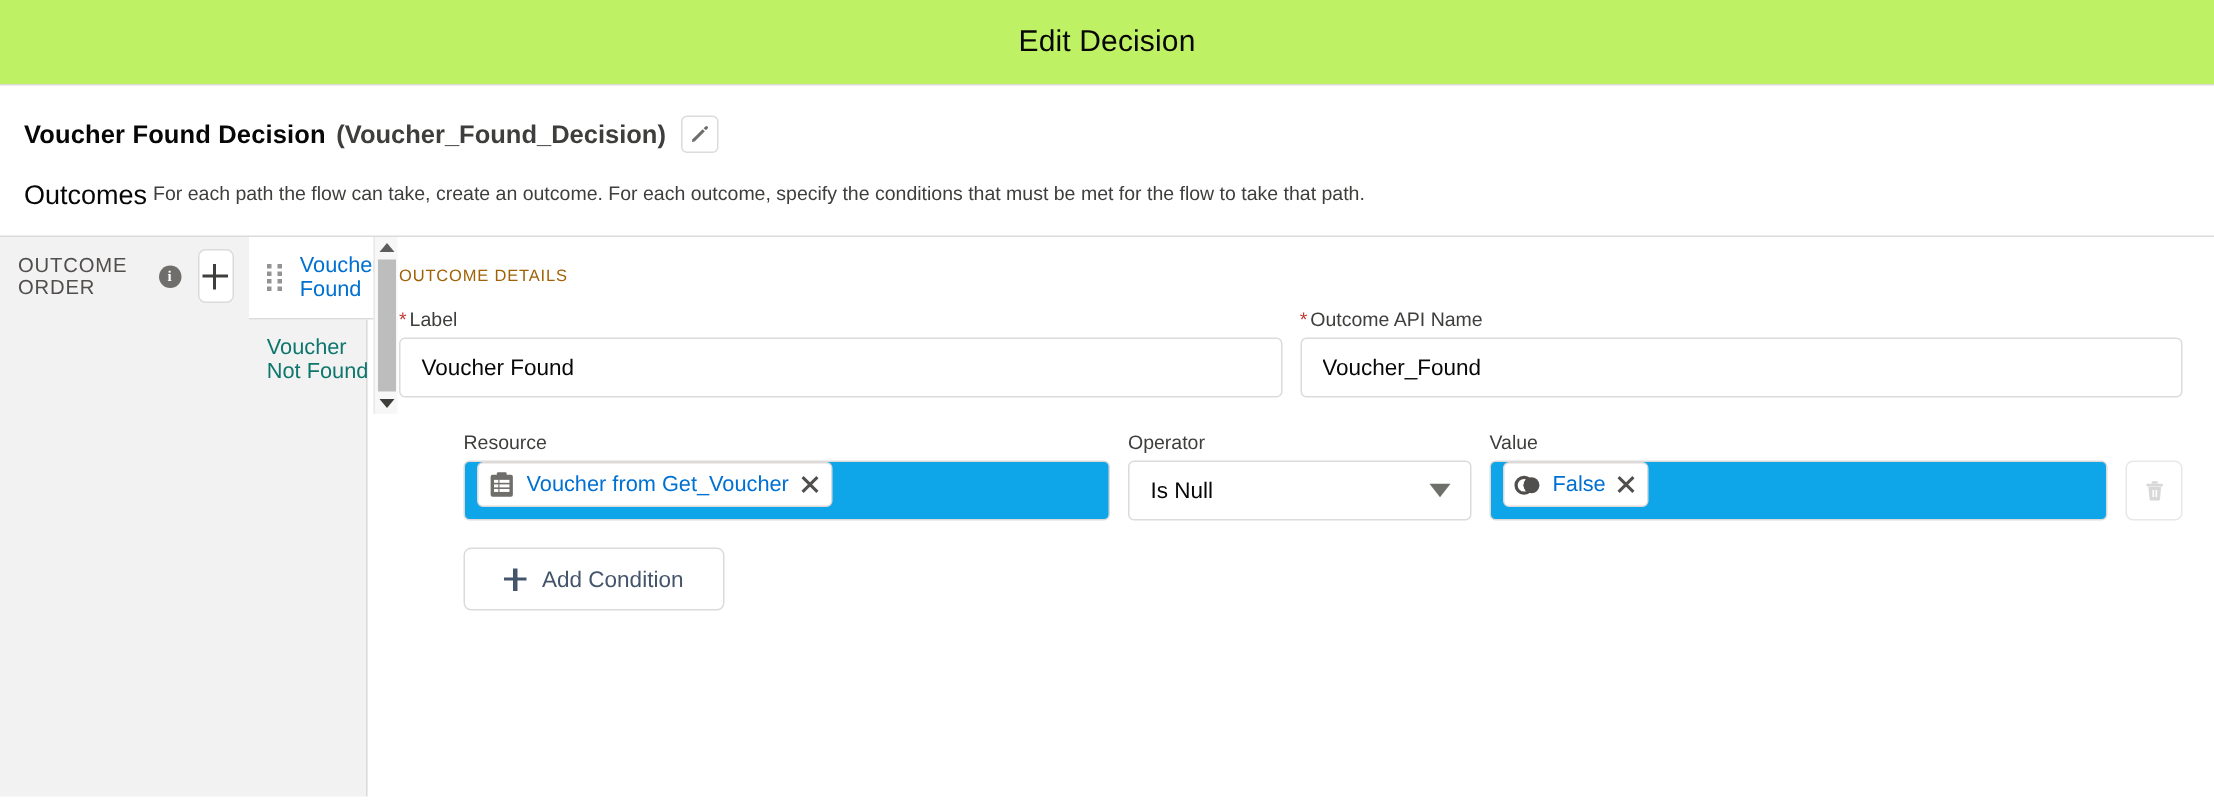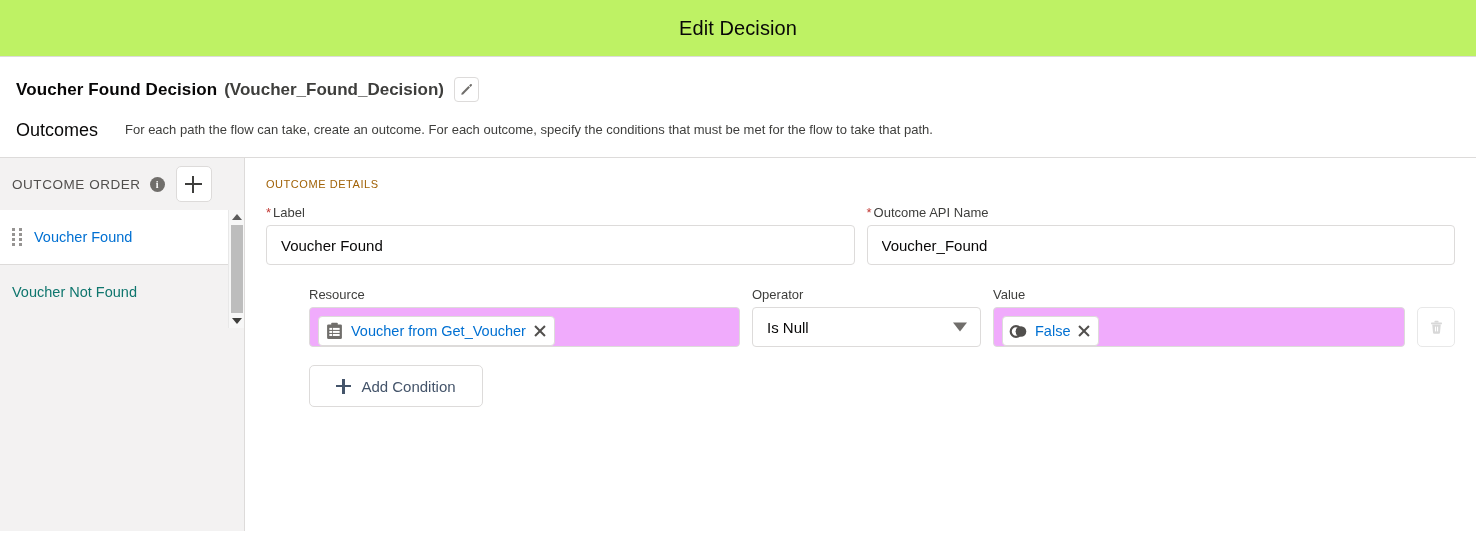--- a/index.html
+++ b/index.html
@@ -67,22 +67,22 @@
     cursor: pointer;
     padding: 0;
     margin-left: 3px;
   }
   .pencil-btn svg { display:block; }
 
   
   .outcomes-row {
     padding: 18px 16px 16px 16px;
     display: flex;
-    align-items: center;
-    gap: 27px;
+    align-items: flex-start;
+    gap: 4px;
   }
   .outcomes-title {
     font-size: 18px;
     font-weight: 400;
     color: #080707;
   }
   .outcomes-desc {
     font-size: 13px;
     color: #3e3e3c;
     line-height: 1.4;
@@ -96,21 +96,21 @@
   }
 
   
   .sidebar {
     width: 245px;
     min-width: 245px;
     background: #f3f2f2;
     border-right: 1px solid #dddbda;
     position: relative;
     display: flex;
-    flex-direction: column;
+    flex-direction: row;
   }
   .sidebar-head {
     display: flex;
     align-items: center;
     padding: 7px 10px 7px 12px;
     gap: 9px;
     height: 52px;
   }
   .sidebar-head-label {
     font-size: 13.5px;
@@ -318,23 +318,23 @@
   }
   .col-resource { width: 431px; }
   .col-operator { width: 229px; position: relative; }
   .col-value { flex: 1; }
   .col-del { width: 38px; flex: none; }
 
   .combobox {
     height: 40px;
     border: 1px solid #dddbda;
     border-radius: 4px;
-    background: #f0abfc;
-    display: flex;
-    align-items: flex-end;
+    background: #0ea5e9;
+    display: flex;
+    align-items: flex-start;
     padding: 0 8px;
     cursor: text;
   }
   .pill {
     display: inline-flex;
     align-items: center;
     gap: 7px;
     border: 1px solid #dddbda;
     border-radius: 4px;
     background: #ffffff;

